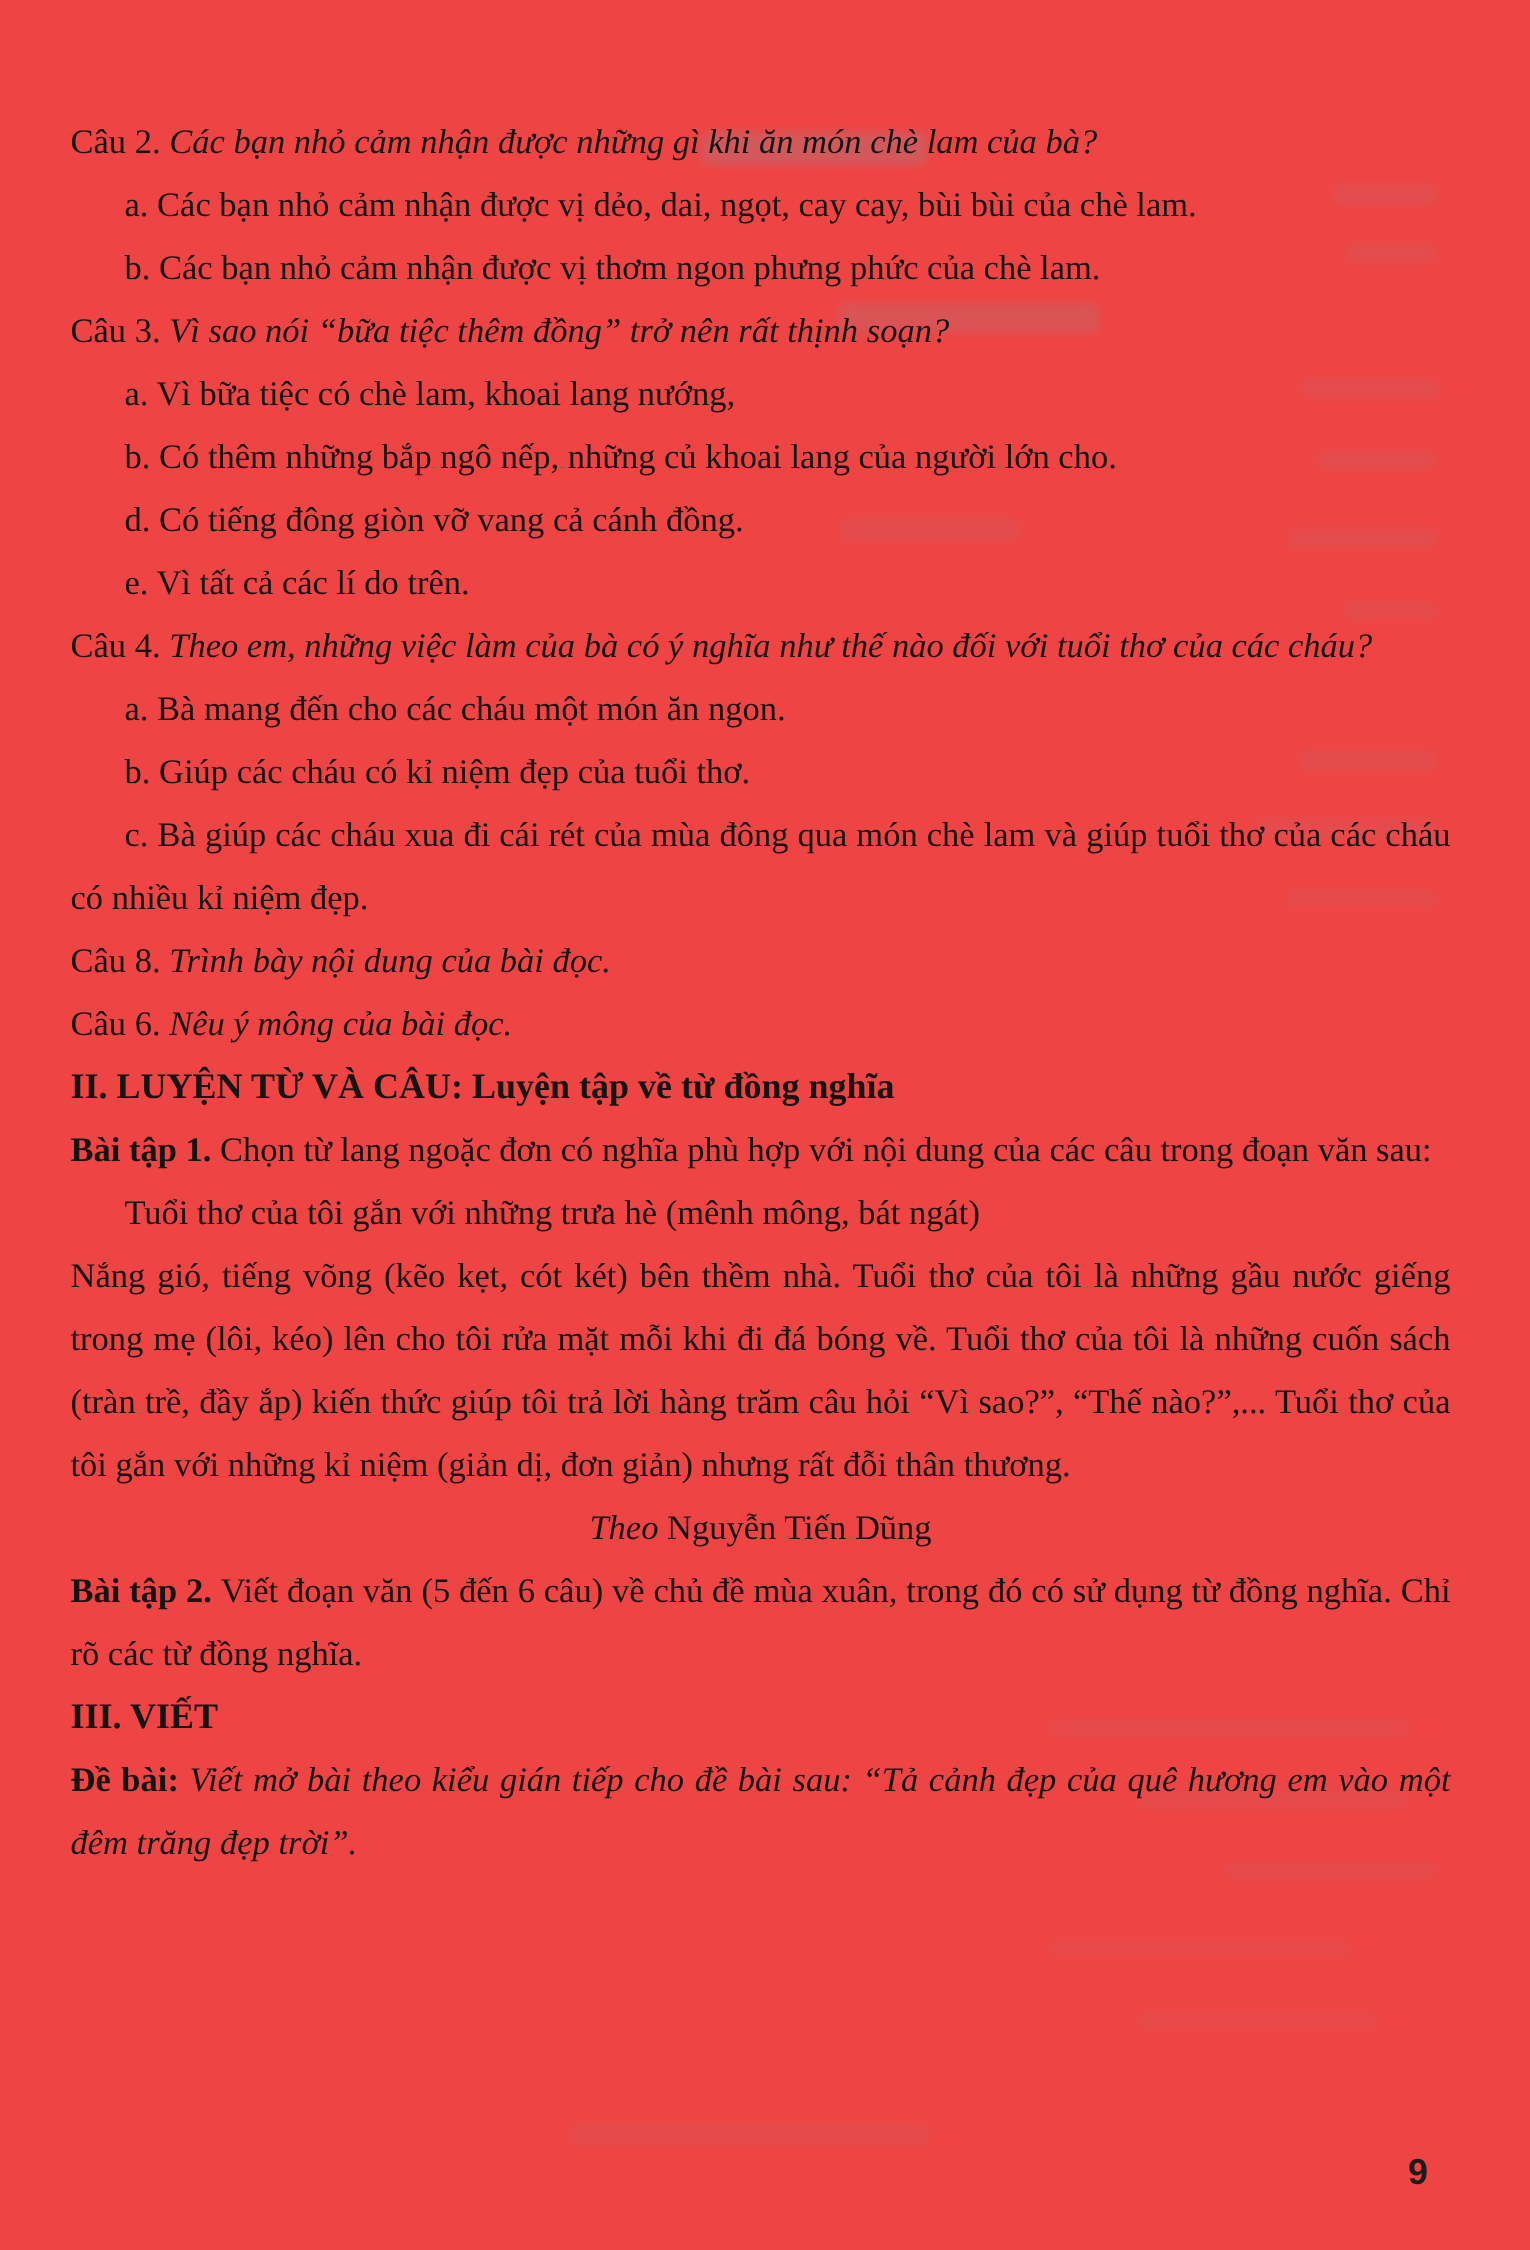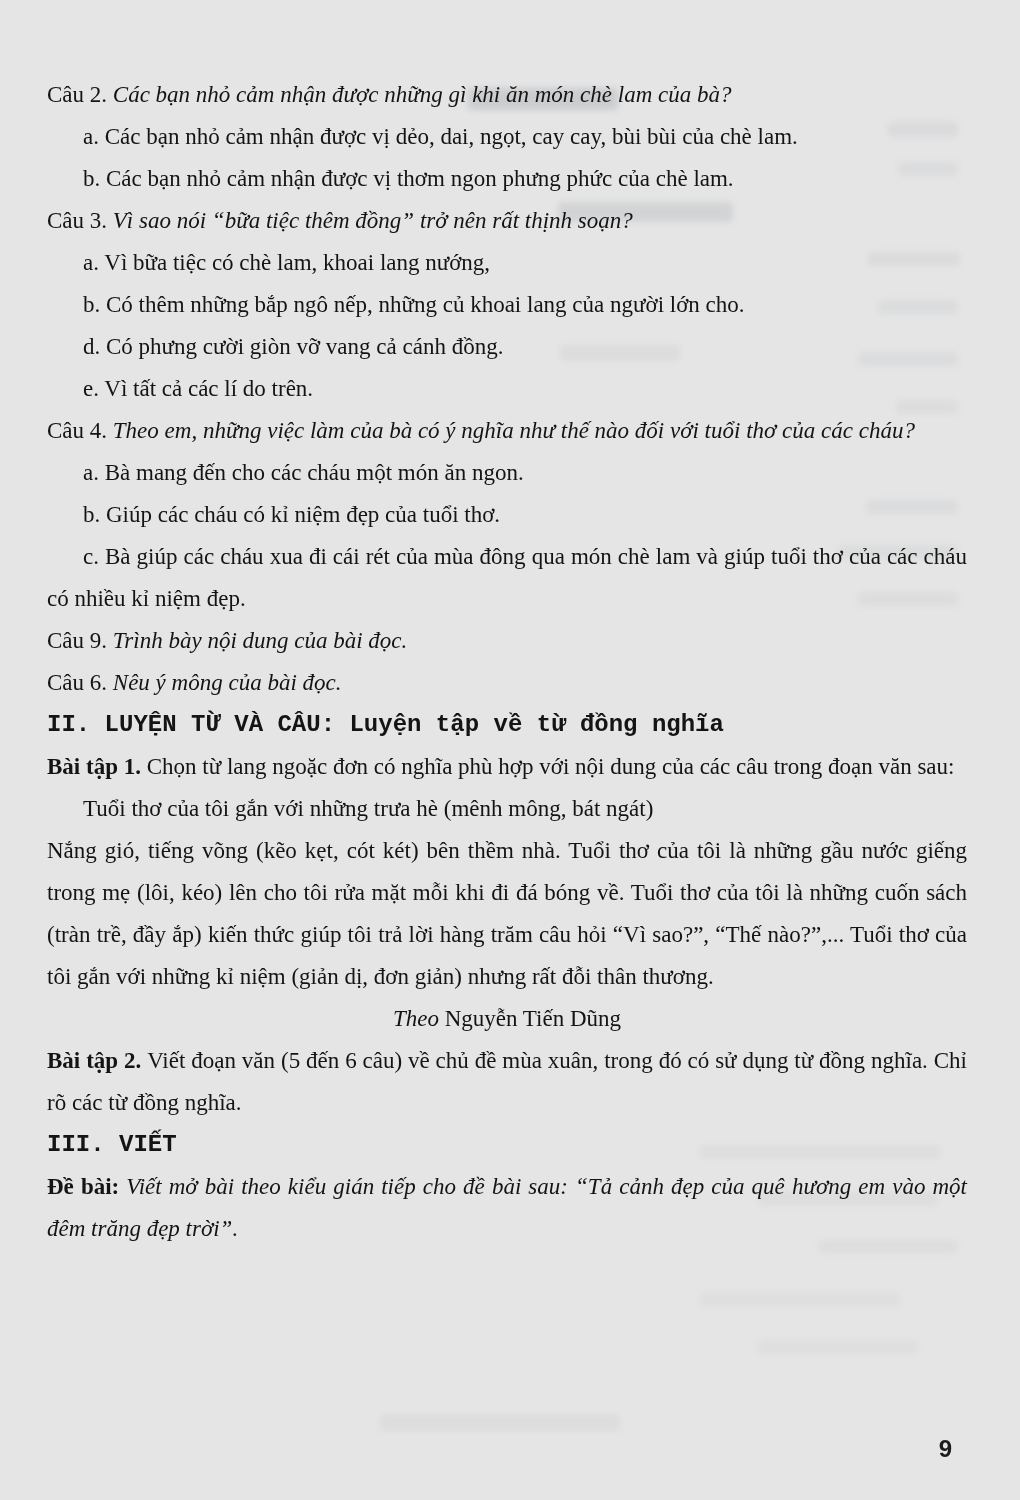--- a/index.html
+++ b/index.html
@@ -4,42 +4,42 @@
 <style>
   html, body {
     margin: 0;
     padding: 0;
     background: #ffffff;
   }
   .page {
     position: relative;
     width: 1020px;
     height: 1500px;
-    background: #e5e5e5;
+    background: #ef4444;
     overflow: hidden;
     font-family: "Liberation Serif", serif;
     font-size: 23px;
     line-height: 42px;
     color: #141414;
   }
   .content {
     position: relative;
     z-index: 2;
     padding: 74px 53px 0 47px;
   }
   .content p {
     margin: 0;
     text-align: justify;
   }
   p.ind { text-indent: 36px; }
   p.right { text-align: center; }
   .it { font-style: italic; }
   .b  { font-weight: bold; }
   p.h-sans {
-    font-family: Liberation Mono, monospace;
+    font-family: Liberation Serif, serif;
     font-weight: bold;
     font-size: 24px;
     text-align: left;
   }
   .page-number {
     position: absolute;
     z-index: 2;
     right: 68px;
     bottom: 30px;
     font-family: "Liberation Sans", sans-serif;
@@ -81,27 +81,27 @@
   <div class="ghost" style="left:758px; top:1340px; width:160px; height:14px; opacity:0.07;"></div>
   <div class="ghost" style="left:380px; top:1415px; width:240px; height:16px; opacity:0.09;"></div>
 
   <div class="content">
       <p><span>Câu 2. </span><span class="it">Các bạn nhỏ cảm nhận được những gì khi ăn món chè lam của bà?</span></p>
       <p class="ind"><span>a. Các bạn nhỏ cảm nhận được vị dẻo, dai, ngọt, cay cay, bùi bùi của chè lam.</span></p>
       <p class="ind"><span>b. Các bạn nhỏ cảm nhận được vị thơm ngon phưng phức của chè lam.</span></p>
       <p><span>Câu 3. </span><span class="it">Vì sao nói “bữa tiệc thêm đồng” trở nên rất thịnh soạn?</span></p>
       <p class="ind"><span>a. Vì bữa tiệc có chè lam, khoai lang nướng,</span></p>
       <p class="ind"><span>b. Có thêm những bắp ngô nếp, những củ khoai lang của người lớn cho.</span></p>
-      <p class="ind"><span>d. Có phưng cười giòn vỡ vang cả cánh đồng.</span></p>
+      <p class="ind"><span>d. Có tiếng đông giòn vỡ vang cả cánh đồng.</span></p>
       <p class="ind"><span>e. Vì tất cả các lí do trên.</span></p>
       <p><span>Câu 4. </span><span class="it">Theo em, những việc làm của bà có ý nghĩa như thế nào đối với tuổi thơ của các cháu?</span></p>
       <p class="ind"><span>a. Bà mang đến cho các cháu một món ăn ngon.</span></p>
       <p class="ind"><span>b. Giúp các cháu có kỉ niệm đẹp của tuổi thơ.</span></p>
       <p class="ind"><span>c. Bà giúp các cháu xua đi cái rét của mùa đông qua món chè lam và giúp tuổi thơ của các cháu có nhiều kỉ niệm đẹp.</span></p>
-      <p><span>Câu 9. </span><span class="it">Trình bày nội dung của bài đọc.</span></p>
+      <p><span>Câu 8. </span><span class="it">Trình bày nội dung của bài đọc.</span></p>
       <p><span>Câu 6. </span><span class="it">Nêu ý mông của bài đọc.</span></p>
       <p class="h-sans"><span>II. LUYỆN TỪ VÀ CÂU: Luyện tập về từ đồng nghĩa</span></p>
       <p><span class="b">Bài tập 1. </span><span>Chọn từ lang ngoặc đơn có nghĩa phù hợp với nội dung của các câu trong đoạn văn sau:</span></p>
       <p class="ind"><span>Tuổi thơ của tôi gắn với những trưa hè (mênh mông, bát ngát)</span></p>
       <p><span>Nắng gió, tiếng võng (kẽo kẹt, cót két) bên thềm nhà. Tuổi thơ của tôi là những gầu nước giếng trong mẹ (lôi, kéo) lên cho tôi rửa mặt mỗi khi đi đá bóng về. Tuổi thơ của tôi là những cuốn sách (tràn trề, đầy ắp) kiến thức giúp tôi trả lời hàng trăm câu hỏi “Vì sao?”, “Thế nào?”,... Tuổi thơ của tôi gắn với những kỉ niệm (giản dị, đơn giản) nhưng rất đỗi thân thương.</span></p>
       <p class="right"><span class="it">Theo </span><span>Nguyễn Tiến Dũng</span></p>
       <p><span class="b">Bài tập 2. </span><span>Viết đoạn văn (5 đến 6 câu) về chủ đề mùa xuân, trong đó có sử dụng từ đồng nghĩa. Chỉ rõ các từ đồng nghĩa.</span></p>
       <p class="h-sans"><span>III. VIẾT</span></p>
       <p><span class="b">Đề bài: </span><span class="it">Viết mở bài theo kiểu gián tiếp cho đề bài sau: “Tả cảnh đẹp của quê hương em vào một đêm trăng đẹp trời”.</span></p>
     </div>

